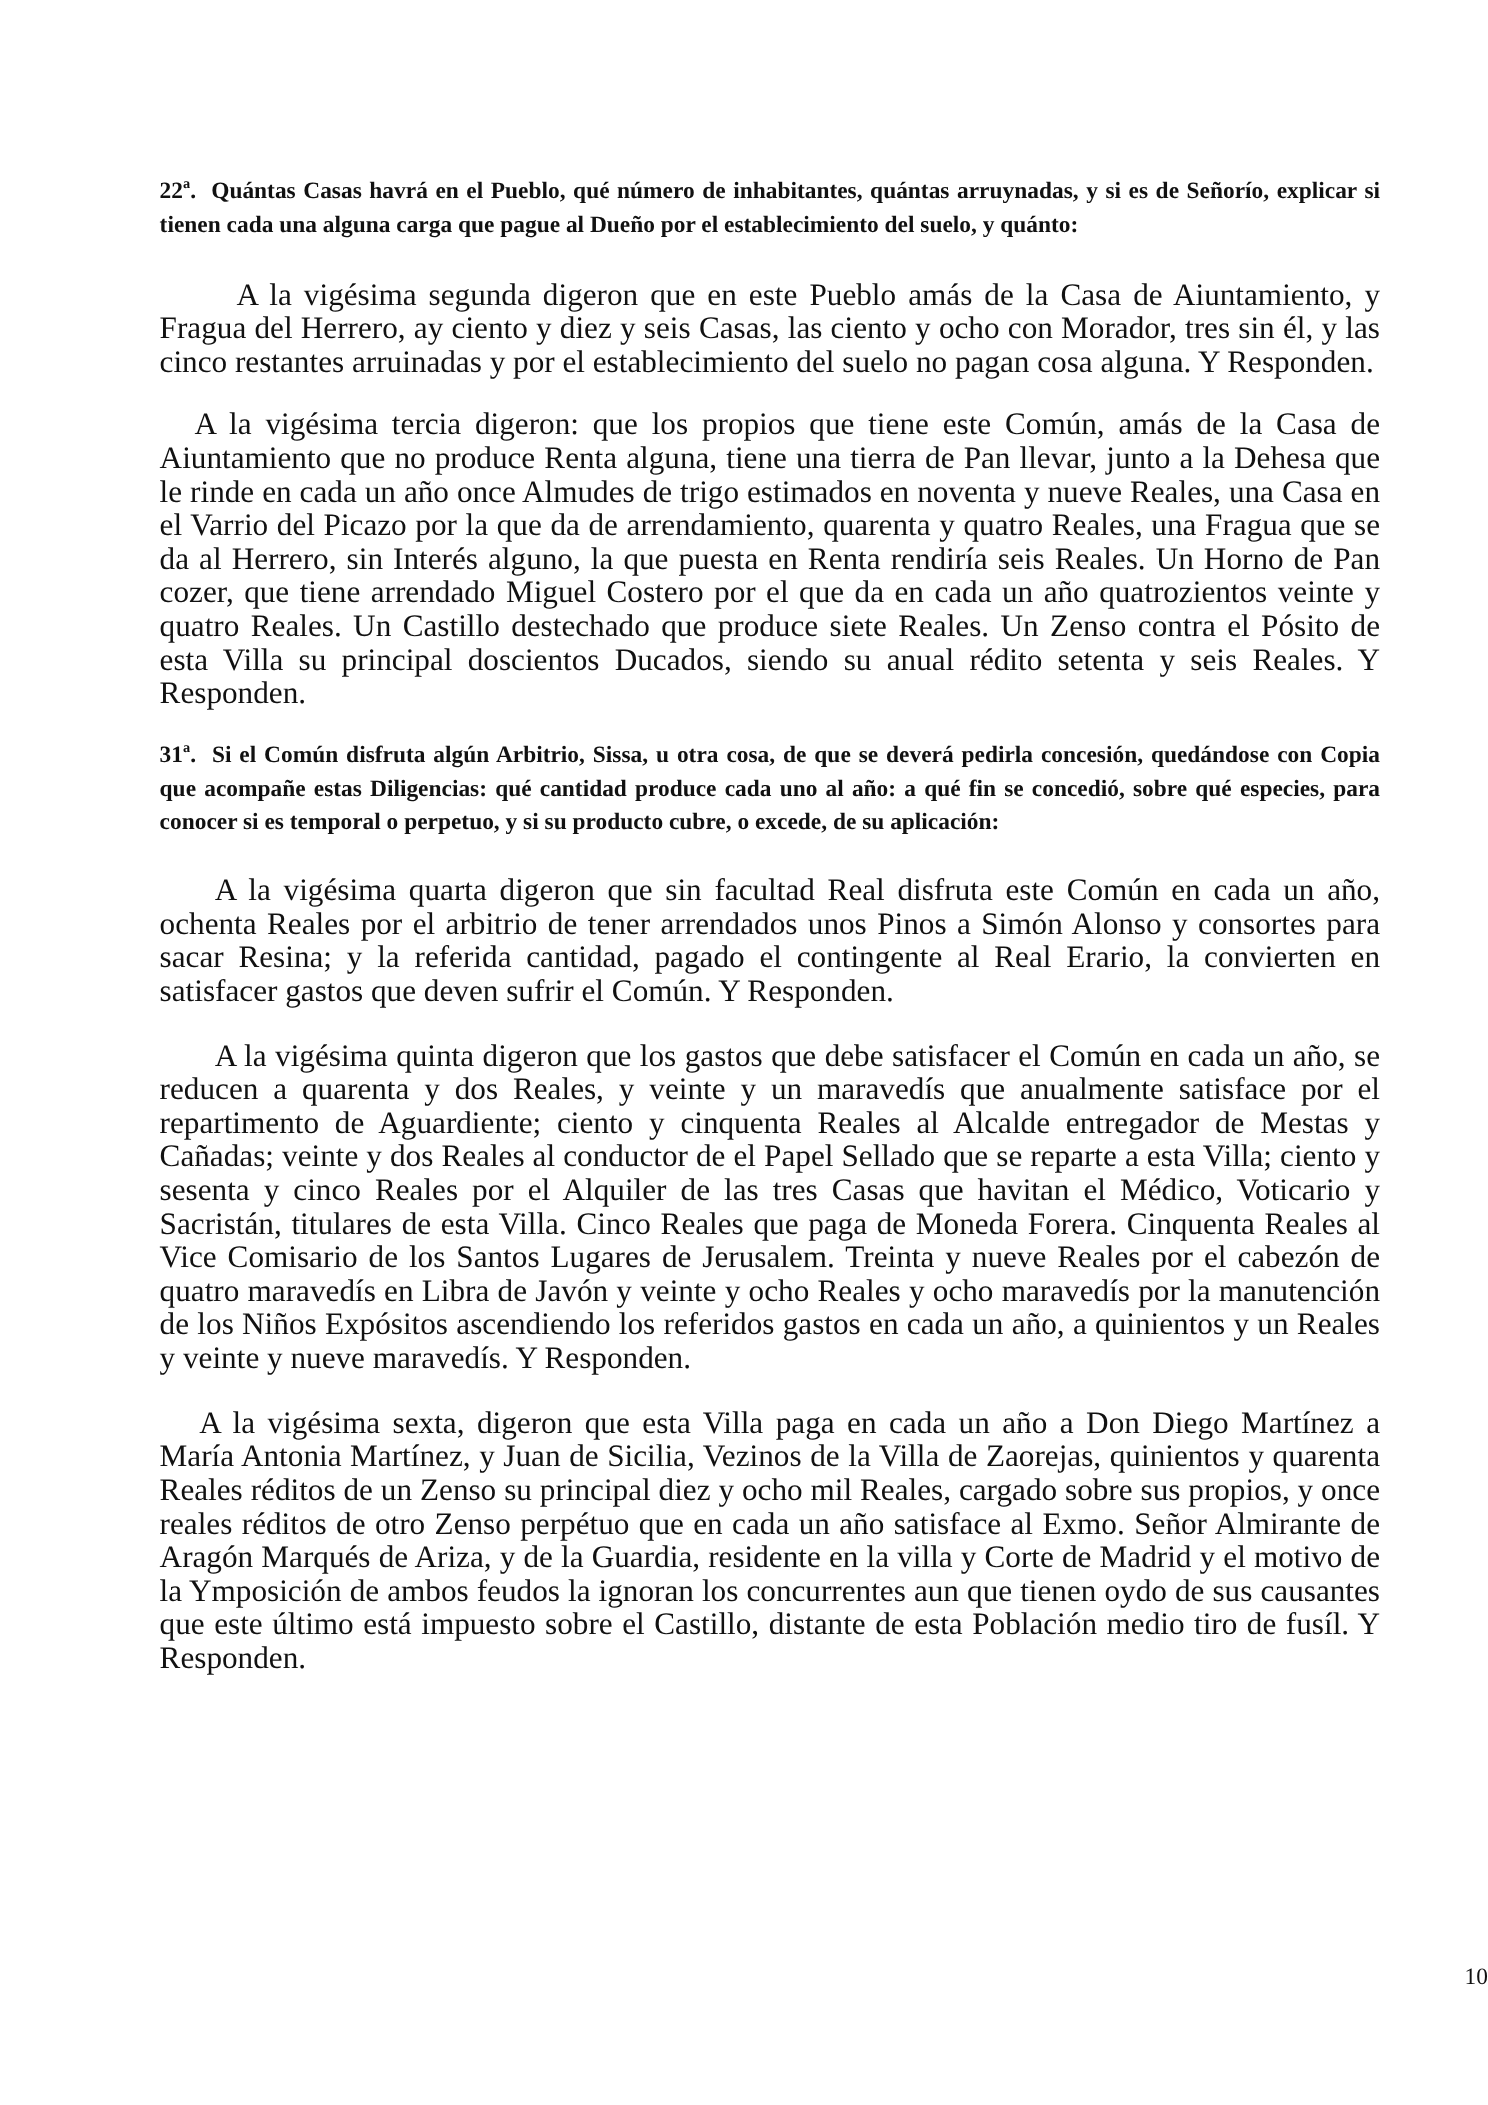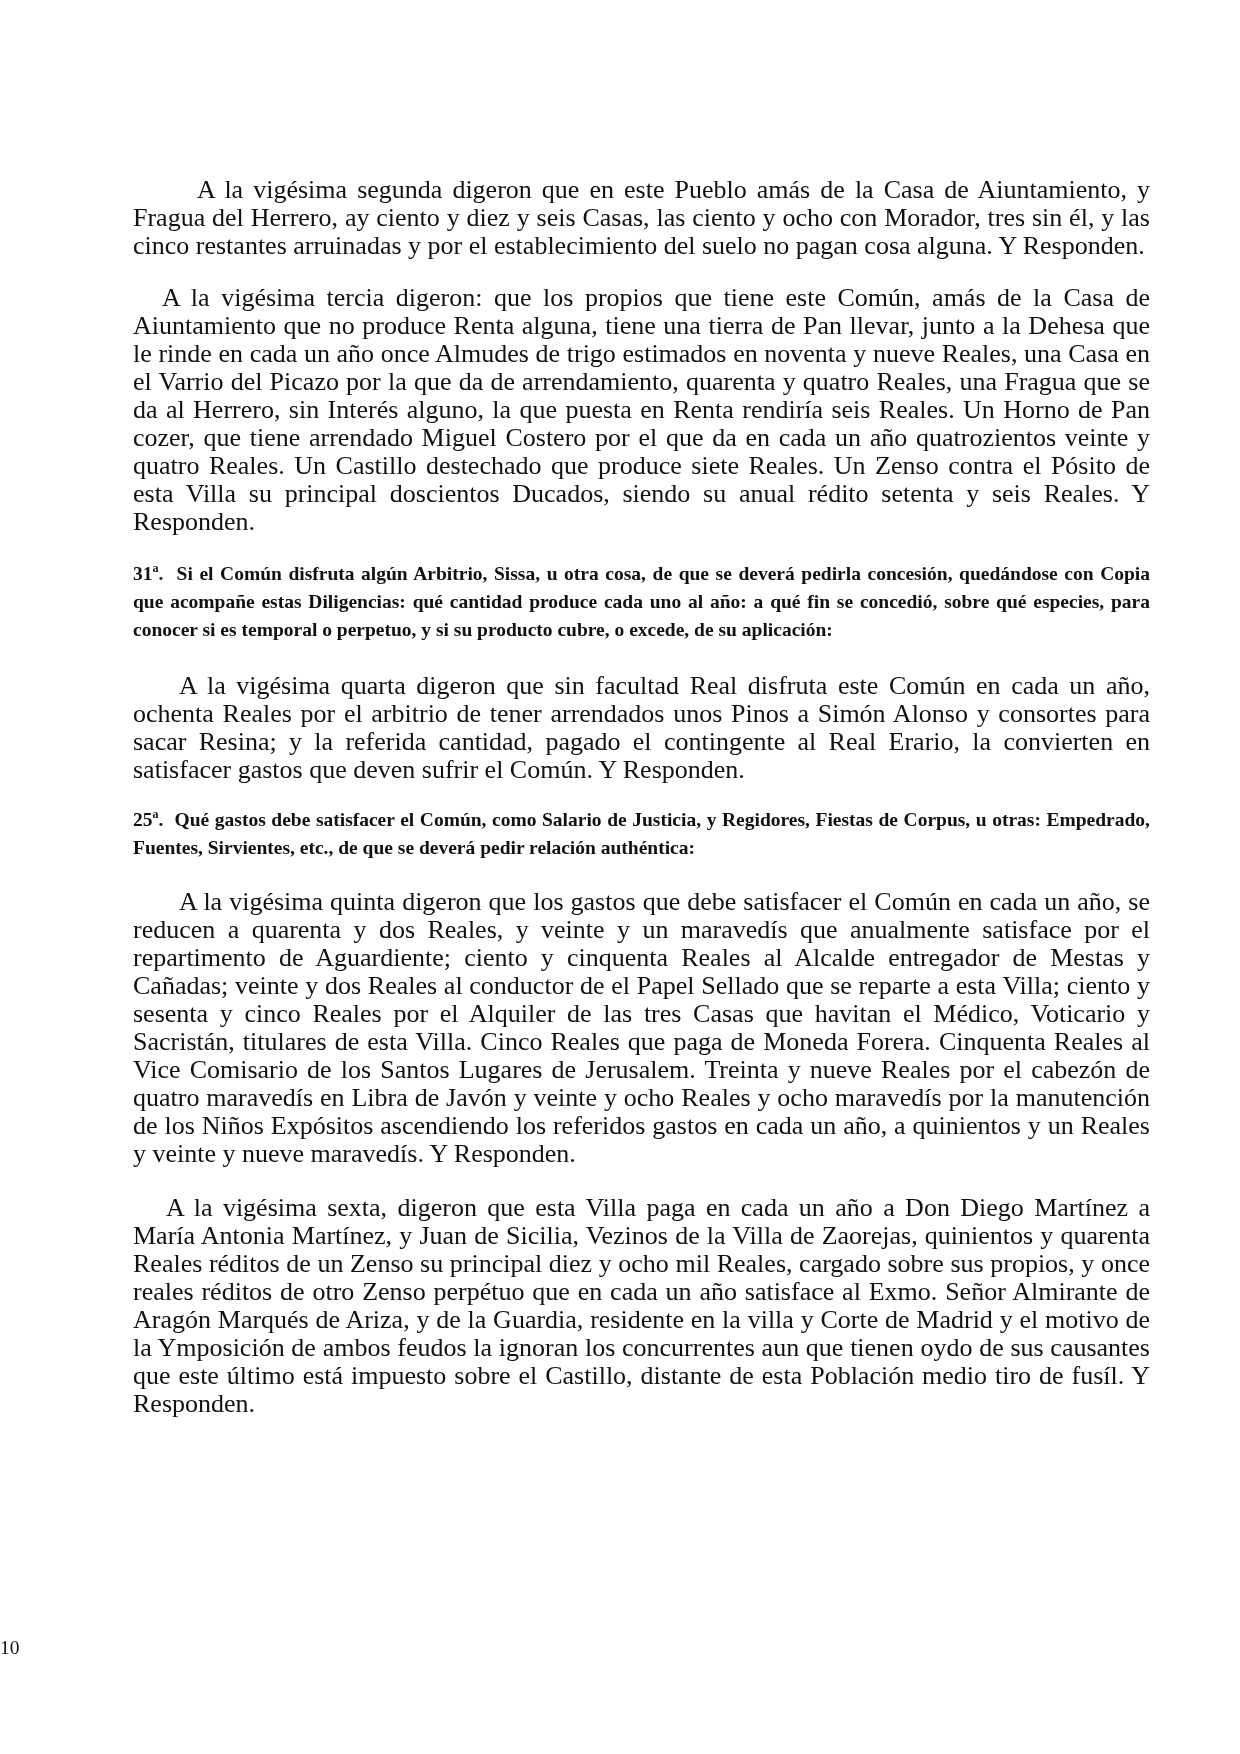--- a/index.html
+++ b/index.html
@@ -49,45 +49,45 @@
     #q22 .answer { margin-top: 30px; margin-bottom: 24px; }
     #q23 .answer { margin-bottom: 24px; }
     #q24 .answer { margin-top: 28px; margin-bottom: 22px; }
     #q25 .answer { margin-top: 26px; margin-bottom: 12px; }
     #q26 .answer { margin-top: 26px; margin-bottom: 0; }
     .page-number {
       position: absolute;
       top: 1636px;
       left: 0;
       width: 1240px;
-      text-align: left;
+      text-align: right;
       font-size: 19.5px;
       line-height: 24px;
     }
   </style>
 </head>
 <body>
 
 <div class="page">
 
   <div class="section" id="q22">
+    <p class="question"><span>22</span><sup>a</sup>.&nbsp; <span>Quántas Casas havrá en el Pueblo, qué número de inhabitantes, quántas arruynadas, y si es de Señorío, explicar si tienen cada una alguna carga que pague al Dueño por el establecimiento del suelo, y quánto:</span></p>
     <p class="answer ind-big">A la vigésima segunda digeron que en este Pueblo amás de la Casa de Aiuntamiento, y Fragua del Herrero, ay ciento y diez y seis Casas, las ciento y ocho con Morador, tres sin él, y las cinco restantes arruinadas y por el establecimiento del suelo no pagan cosa alguna. Y Responden.</p>
   </div>
 
   <div class="section" id="q23">
     <p class="answer ind-small">A la vigésima tercia digeron: que los propios que tiene este Común, amás de la Casa de Aiuntamiento que no produce Renta alguna, tiene una tierra de Pan llevar, junto a la Dehesa que le rinde en cada un año once Almudes de trigo estimados en noventa y nueve Reales, una Casa en el Varrio del Picazo por la que da de arrendamiento, quarenta y quatro Reales, una Fragua que se da al Herrero, sin Interés alguno, la que puesta en Renta rendiría seis Reales. Un Horno de Pan cozer, que tiene arrendado Miguel Costero por el que da en cada un año quatrozientos veinte y quatro Reales. Un Castillo destechado que produce siete Reales. Un Zenso contra el Pósito de esta Villa su principal doscientos Ducados, siendo su anual rédito setenta y seis Reales. Y Responden.</p>
   </div>
 
   <div class="section" id="q24">
     <p class="question"><span>31</span><sup>a</sup>.&nbsp; <span>Si el Común disfruta algún Arbitrio, Sissa, u otra cosa, de que se deverá pedirla concesión, quedándose con Copia que acompañe estas Diligencias: qué cantidad produce cada uno al año: a qué fin se concedió, sobre qué especies, para conocer si es temporal o perpetuo, y si su producto cubre, o excede, de su aplicación:</span></p>
     <p class="answer ind-mid">A la vigésima quarta digeron que sin facultad Real disfruta este Común en cada un año, ochenta Reales por el arbitrio de tener arrendados unos Pinos a Simón Alonso y consortes para sacar Resina; y la referida cantidad, pagado el contingente al Real Erario, la convierten en satisfacer gastos que deven sufrir el Común. Y Responden.</p>
   </div>
 
   <div class="section" id="q25">
-    <p class="question"><span>25</span><sup>a</sup>.&nbsp; <span>Qué gastos debe satisfacer el Común, como Salario de Justicia, y Regidores, Fiestas de Corpus, u otras: Empedrado, Fuentes, Sirvientes, etc., de que se deverá pedir relación authéntica:</span></p>
     <p class="answer ind-mid">A la vigésima quinta digeron que los gastos que debe satisfacer el Común en cada un año, se reducen a quarenta y dos Reales, y veinte y un maravedís que anualmente satisface por el repartimento de Aguardiente; ciento y cinquenta Reales al Alcalde entregador de Mestas y Cañadas; veinte y dos Reales  al conductor de el Papel Sellado que se reparte a esta Villa; ciento y sesenta y cinco Reales por el Alquiler de las tres Casas que havitan el Médico, Voticario y Sacristán, titulares de esta Villa. Cinco Reales que paga de Moneda Forera. Cinquenta  Reales al Vice Comisario de los Santos Lugares de Jerusalem. Treinta y nueve Reales por el cabezón de quatro maravedís en Libra de Javón y veinte y ocho Reales y ocho maravedís por la manutención de los Niños Expósitos ascendiendo los referidos gastos en cada un año, a quinientos y un Reales y veinte y nueve maravedís. Y Responden.</p>
   </div>
 
   <div class="section" id="q26">
     <p class="answer ind-sm2">A la vigésima sexta, digeron que esta Villa paga en cada un año a Don Diego Martínez a María Antonia Martínez, y Juan de Sicilia, Vezinos de la Villa de Zaorejas, quinientos y quarenta Reales réditos de un Zenso su principal diez y ocho mil Reales, cargado sobre sus propios, y once reales réditos de otro Zenso perpétuo que en cada un año satisface al Exmo. Señor Almirante de Aragón Marqués de Ariza, y de la Guardia, residente en la villa y Corte de Madrid y el motivo de la Ymposición de ambos feudos la ignoran los concurrentes aun que tienen oydo de sus causantes que este último está impuesto sobre el Castillo, distante de esta Población medio tiro de fusíl. Y Responden.</p>
   </div>
 
 </div>
 
 <div class="page-number">10</div>

